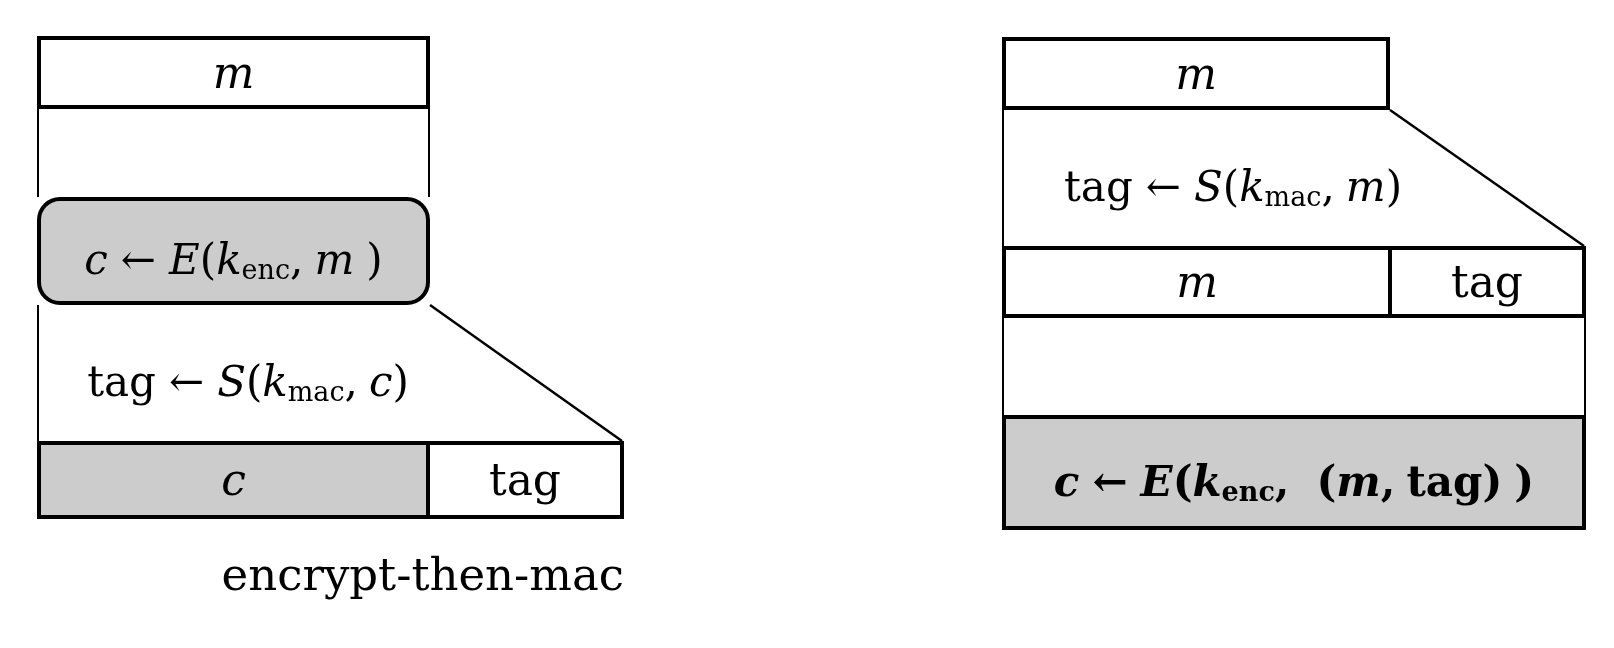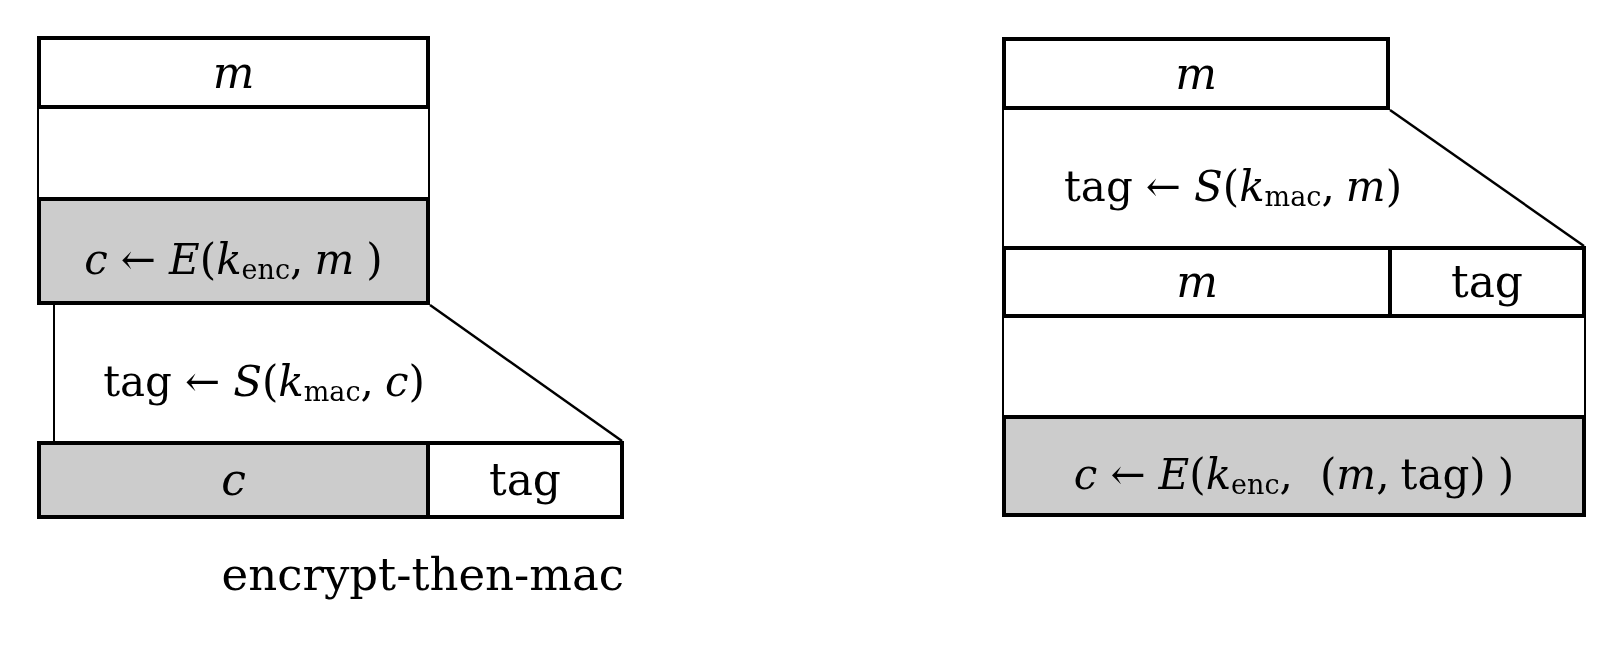--- a/index.html
+++ b/index.html
@@ -61,27 +61,27 @@
 <body>
 
 <div class="diagram" style="left:37px;top:36px;width:587px;height:590px;">
 
   <div class="box" style="left:0;top:0;width:393px;height:73px;">
     <span class="lbl it">m</span>
   </div>
 
   <div class="gapzone" style="left:0;top:73px;width:393px;height:88px;"></div>
 
-  <div class="box gray center-text" style="left:0;top:161px;width:393px;height:108px;">
+  <div class="box gray center-text" style="left:0;top:161px;width:393px;height:108px;border-radius:23px;">
     <div class="formula">
       <span class="it">c</span><span class="arrow rm">←</span><span class="it">E</span><span class="rm">(</span><span class="it">k</span><span class="sub">enc</span><span class="rm comma">,</span><span class="it">m</span><span class="rm ml12">)</span>
     </div>
   </div>
 
-  <div class="openzone" style="left:16px;top:269px;width:420px;height:136px;">
+  <div class="openzone" style="left:0;top:269px;width:420px;height:136px;">
     <div class="formula center-text" style="width:100%;text-align:center;">
       <span class="rm">tag</span><span class="arrow rm">←</span><span class="it">S</span><span class="rm">(</span><span class="it">k</span><span class="sub">mac</span><span class="rm comma">,</span><span class="it">c</span><span class="rm">)</span>
     </div>
   </div>
 
   <svg class="connector" width="587" height="483" viewBox="0 0 587 483">
     <line x1="393" y1="269" x2="585" y2="405" stroke="#000" stroke-width="2.5"></line>
   </svg>
 
   <div class="row" style="left:0;top:405px;width:587px;height:78px;">
@@ -116,19 +116,19 @@
     <div class="cell first" style="width:386px;">
       <span class="lbl it">m</span>
     </div>
     <div class="cell" style="flex:1;">
       <span class="lbl rm">tag</span>
     </div>
   </div>
 
   <div class="gapzone" style="left:0;top:281px;width:584px;height:97px;"></div>
 
-  <div class="box gray center-text" style="left:0;top:378px;width:584px;height:102px;">
+  <div class="box gray center-text" style="left:0;top:378px;width:584px;height:115px;font-weight:bold;">
     <div class="formula">
       <span class="it">c</span><span class="arrow rm">←</span><span class="it">E</span><span class="rm">(</span><span class="it">k</span><span class="sub">enc</span><span class="rm comma">,</span><span class="rm ml16">(</span><span class="it">m</span><span class="rm comma">,</span><span class="rm">tag</span><span class="rm">)</span><span class="rm ml12">)</span>
     </div>
   </div>
 
 </div>
 
 </body></html>

